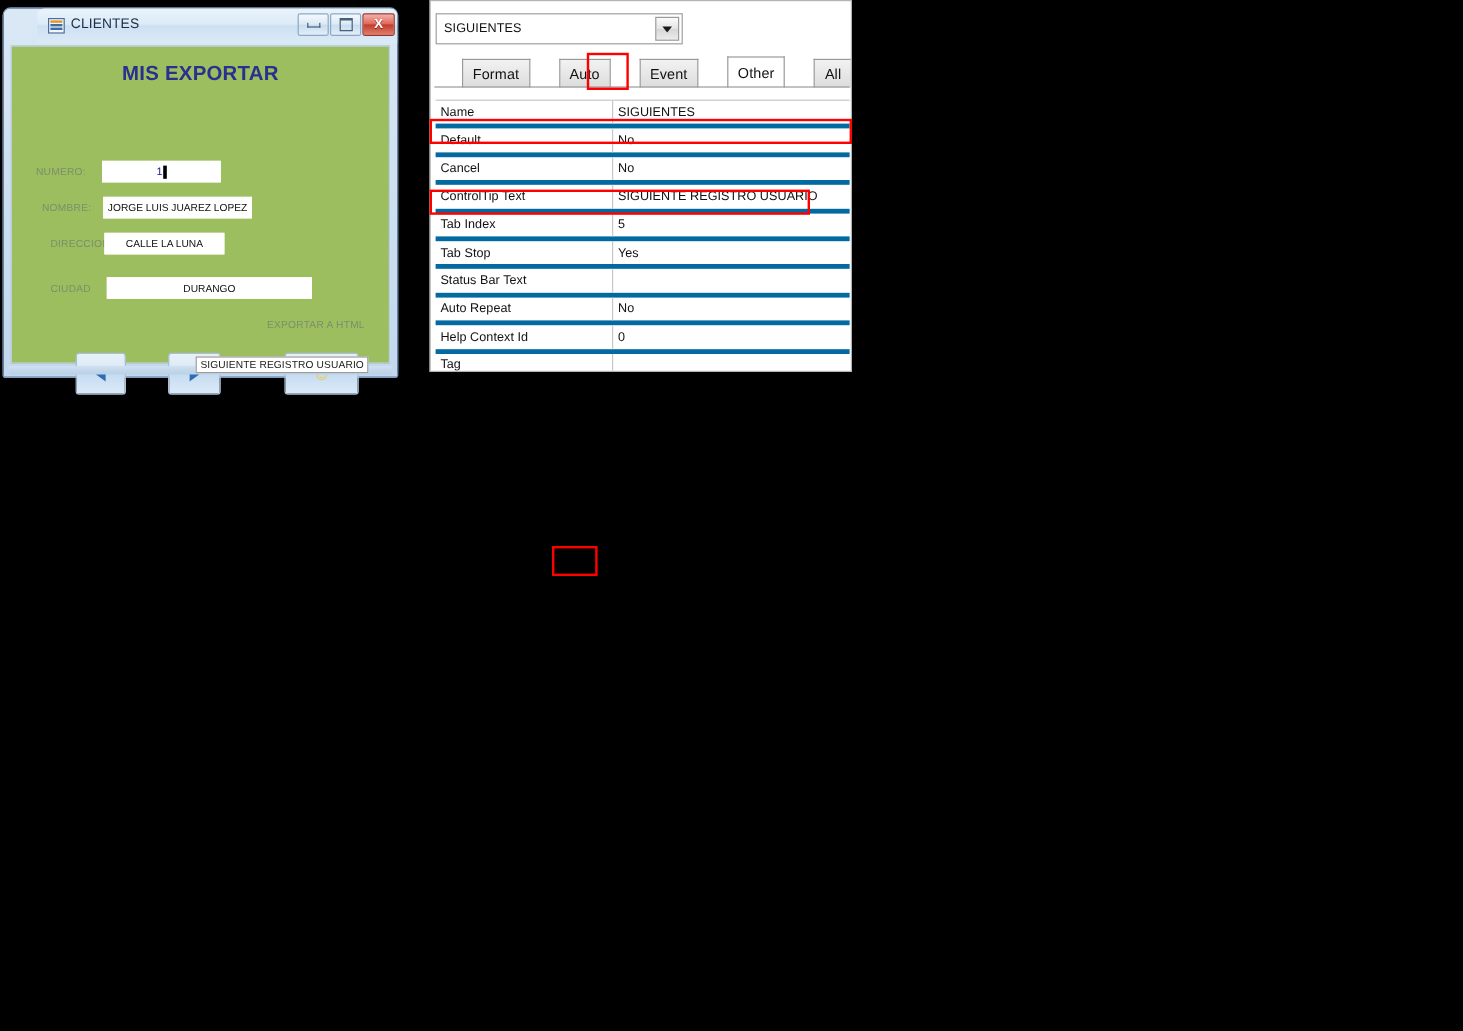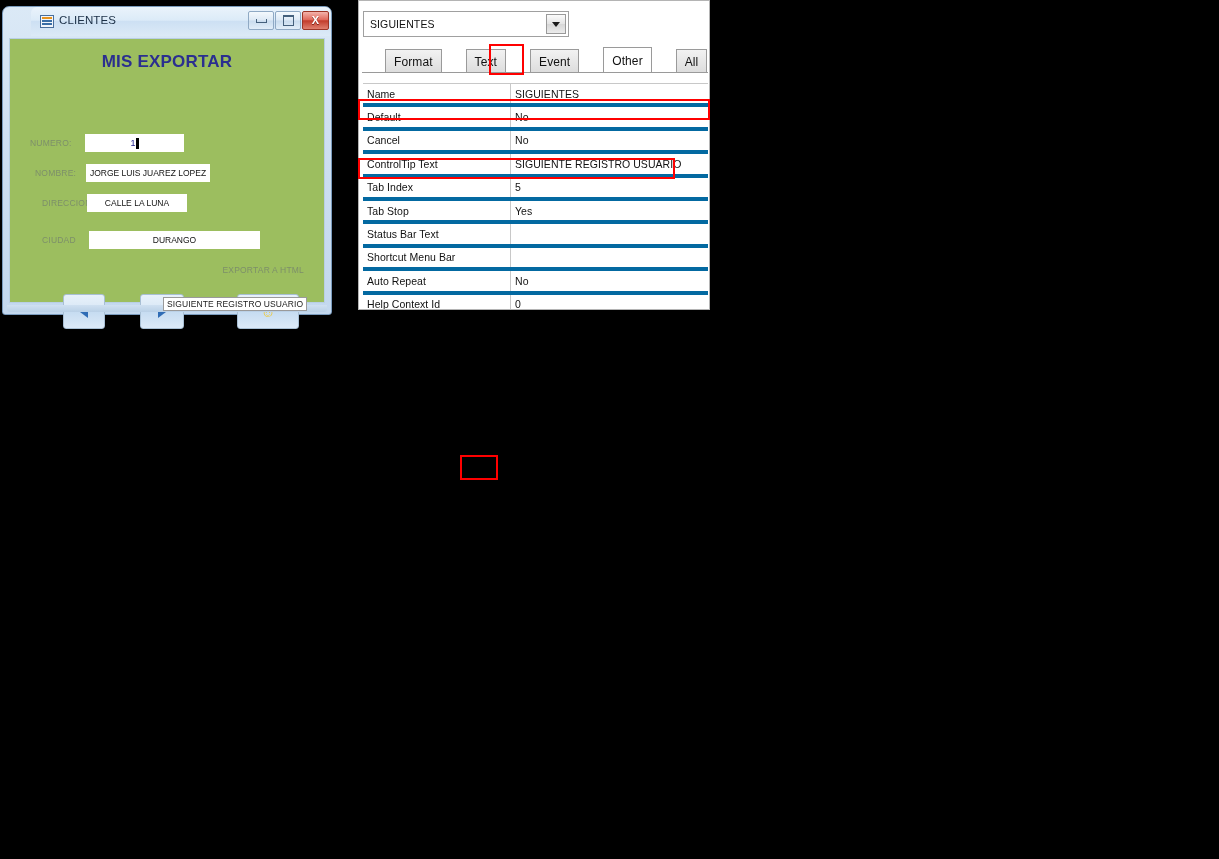--- a/index.html
+++ b/index.html
@@ -282,21 +282,21 @@
 
   <div id="prop-combo">
     <span id="prop-combo-text">SIGUIENTES</span>
     <span id="prop-combo-arrow">
         <i></i>
       </span>
   </div>
 
   <div id="prop-tabs">
     <div class="ptab">Format</div>
-    <div class="ptab">Text</div>
+    <div class="ptab">Auto</div>
     <div class="ptab">Event</div>
     <div class="ptab active">Other</div>
     <div class="ptab">All</div>
   </div>
   <div id="tabs-underline"></div>
 
   <div id="prop-grid">
 
     <div class="prow">
       <div class="pname">Name</div>
@@ -317,24 +317,20 @@
     <div class="prow">
       <div class="pname">Tab Index</div>
       <div class="pval">5</div>
     </div>
     <div class="prow">
       <div class="pname">Tab Stop</div>
       <div class="pval">Yes</div>
     </div>
     <div class="prow">
       <div class="pname">Status Bar Text</div>
-      <div class="pval"></div>
-    </div>
-    <div class="prow">
-      <div class="pname">Shortcut Menu Bar</div>
       <div class="pval"></div>
     </div>
     <div class="prow">
       <div class="pname">Auto Repeat</div>
       <div class="pval">No</div>
     </div>
     <div class="prow">
       <div class="pname">Help Context Id</div>
       <div class="pval">0</div>
     </div>

